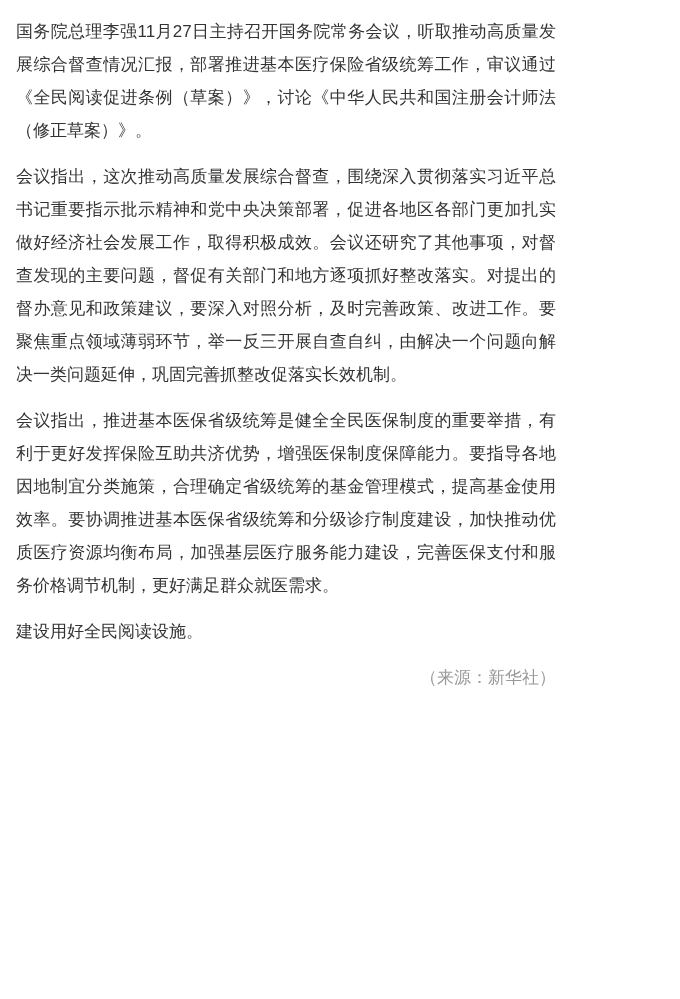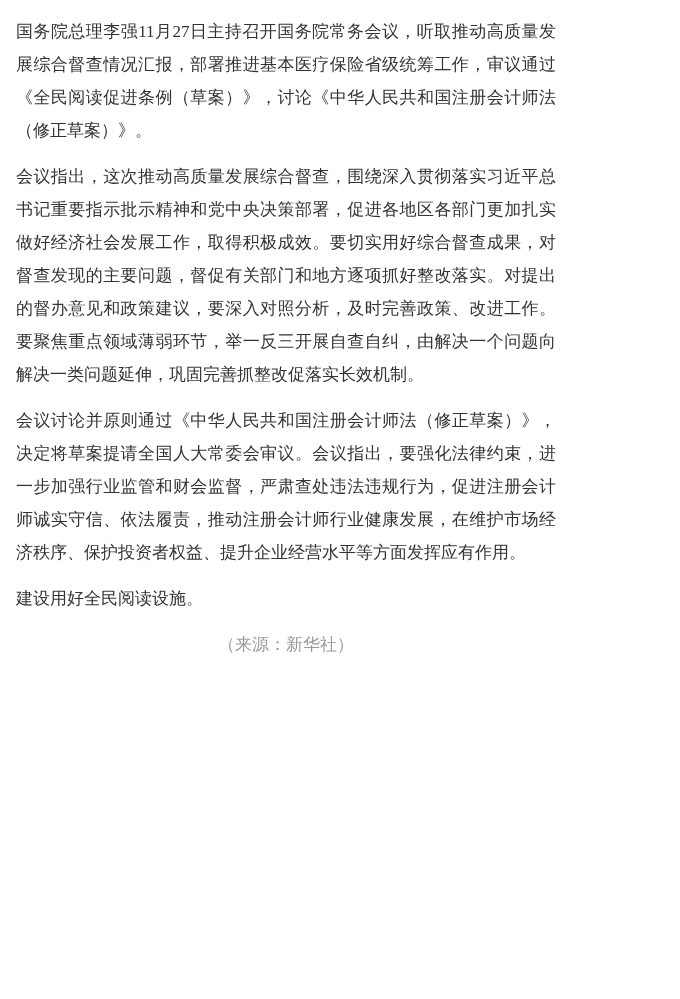--- a/index.html
+++ b/index.html
@@ -4,38 +4,38 @@
 <style>
   html, body {
     margin: 0;
     padding: 0;
     background: #ffffff;
   }
   .article {
     width: 572px;
     box-sizing: border-box;
     padding: 15px 16px 16px 16px;
-    font-family: Liberation Serif, serif;
+    font-family: Liberation Sans, sans-serif;
     font-size: 17px;
     line-height: 33px;
     color: #333333;
     text-align: justify;
   }
   .article p {
     margin: 0 0 13px 0;
   }
   .source-line {
     margin-top: 38px;
     margin-bottom: 0;
-    text-align: center;
+    text-align: right;
     color: #999999;
   }
 </style>
 </head>
 <body>
 
 <div class="article">
   <p>国务院总理李强11月27日主持召开国务院常务会议，听取推动高质量发展综合督查情况汇报，部署推进基本医疗保险省级统筹工作，审议通过《全民阅读促进条例（草案）》，讨论《中华人民共和国注册会计师法（修正草案）》。</p>
-  <p>会议指出，这次推动高质量发展综合督查，围绕深入贯彻落实习近平总书记重要指示批示精神和党中央决策部署，促进各地区各部门更加扎实做好经济社会发展工作，取得积极成效。要切实用好综合督查成果，对督查发现的主要问题，督促有关部门和地方逐项抓好整改落实。对提出的督办意见和政策建议，要深入对照分析，及时完善政策、改进工作。要聚焦重点领域薄弱环节，举一反三开展自查自纠，由解决一个问题向解决一类问题延伸，巩固完善抓整改促落实长效机制。</p>
-  <p>会议讨论并原则通过《中华人民共和国注册会计师法（修正草案）》，决定将草案提请全国人大常委会审议。会议指出，要强化法律约束，进一步加强行业监管和财会监督，严肃查处违法违规行为，促进注册会计师诚实守信、依法履责，推动注册会计师行业健康发展，在维护市场经济秩序、保护投资者权益、提升企业经营水平等方面发挥应有作用。</p>
+  <p>会议指出，这次推动高质量发展综合督查，围绕深入贯彻落实习近平总书记重要指示批示精神和党中央决策部署，促进各地区各部门更加扎实做好经济社会发展工作，取得积极成效。会议还研究了其他事项，对督查发现的主要问题，督促有关部门和地方逐项抓好整改落实。对提出的督办意见和政策建议，要深入对照分析，及时完善政策、改进工作。要聚焦重点领域薄弱环节，举一反三开展自查自纠，由解决一个问题向解决一类问题延伸，巩固完善抓整改促落实长效机制。</p>
+  <p>会议指出，推进基本医保省级统筹是健全全民医保制度的重要举措，有利于更好发挥保险互助共济优势，增强医保制度保障能力。要指导各地因地制宜分类施策，合理确定省级统筹的基金管理模式，提高基金使用效率。要协调推进基本医保省级统筹和分级诊疗制度建设，加快推动优质医疗资源均衡布局，加强基层医疗服务能力建设，完善医保支付和服务价格调节机制，更好满足群众就医需求。</p>
   <p>建设用好全民阅读设施。</p>
   <p class="source-line">（来源：新华社）</p>
 </div>
 
 </body></html>

